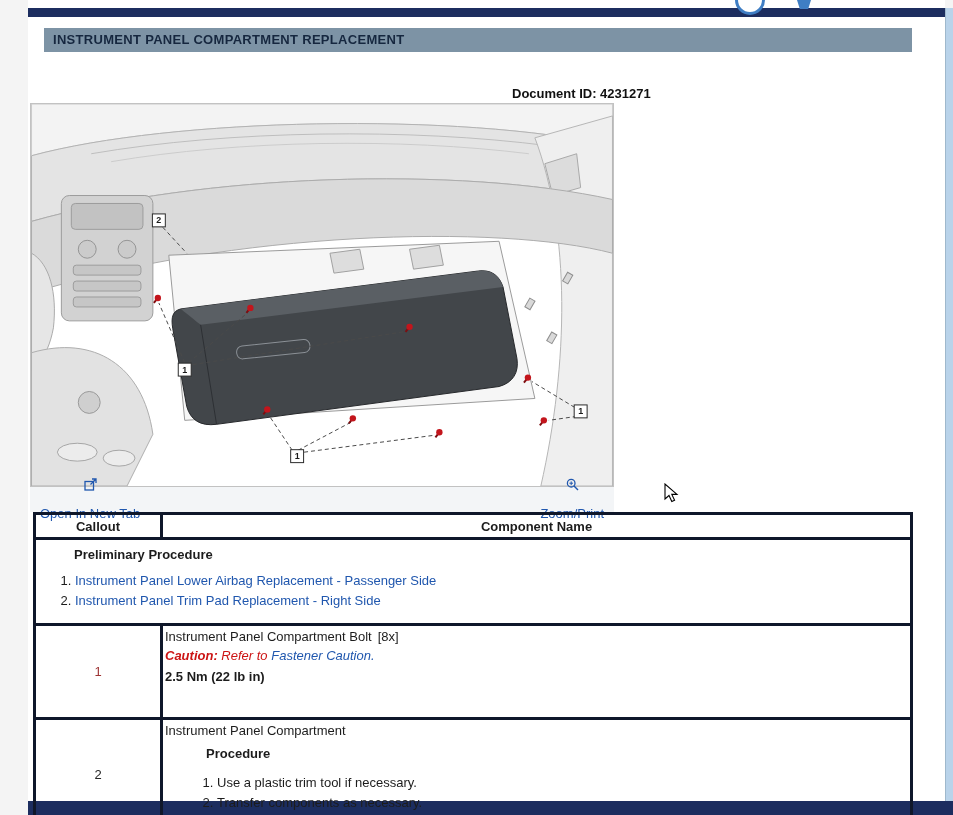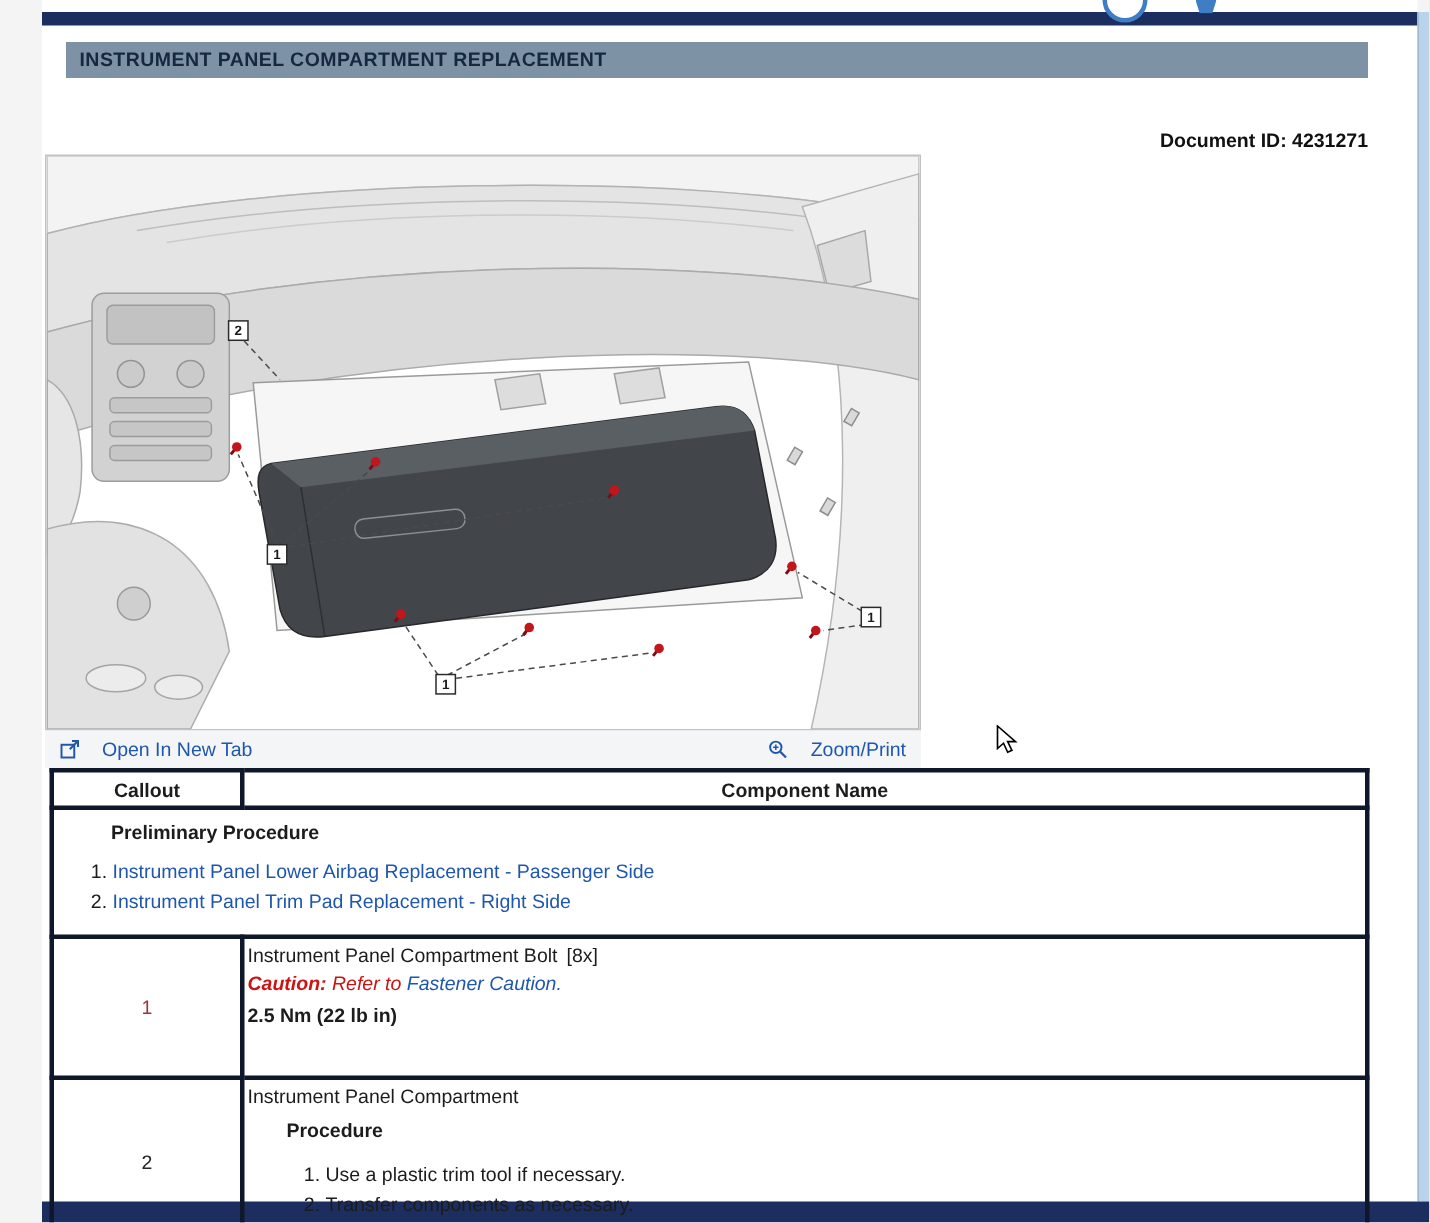--- a/index.html
+++ b/index.html
@@ -37,38 +37,38 @@
 
   .title-bar {
     position:absolute; left:44px; top:28px; width:868px; height:24px;
     background:var(--title-bar-bg,#7d93a5);
     color:var(--title-text,#16273f);
     font-size:13px; font-weight:bold; letter-spacing:0.3px;
     line-height:24px; padding-left:9px; box-sizing:border-box;
   }
   .doc-id {
     position:absolute; left:512px; top:86px; width:400px;
-    text-align:right; font-size:13px; font-weight:bold; color:#111;
+    font-size:13px; font-weight:bold; color:#111;
   }
 
   .figure-frame {
     position:absolute; left:30px; top:103px; width:584px; height:384px;
     border:1px solid #c2c2c2; box-sizing:border-box; background:#fff;
   }
   .figure-frame svg { display:block; width:100%; height:100%; }
 
   .figure-footer {
     position:absolute; left:30px; top:487px; width:584px; height:25px;
     background:#f3f5f7; box-sizing:border-box;
     display:flex; justify-content:space-between; align-items:center;
     padding:0 10px; font-size:13px;
   }
   .fig-link {
     display:inline-flex; align-items:center; gap:15px;
-    color:var(--link-blue,#2057ae); cursor:pointer; text-decoration:none;
+    color:var(--link-blue,#2057ae); cursor:pointer; text-decoration:none;flex-direction:column;
   }
 
   .callout-table {
     position:absolute; left:33px; top:512px; width:880px;
     border-collapse:collapse; table-layout:fixed;
     font-size:13px; color:#1c1c1c;
   }
   .callout-table th, .callout-table td { border:3px solid #0f172a; }
   .callout-table th {
     height:22px; font-weight:bold; text-align:center; padding:0; font-size:13px;
@@ -85,21 +85,21 @@
 
   .component-cell { vertical-align:top; padding:2px 4px 4px 2px; }
   .row1-cell { height:85px; }
   .row2-cell { height:98px; }
   .comp-line { margin-top:1px; }
   .qty { margin-left:6px; }
   .caution-line { margin-top:4px;font-style:italic; }
   .caution-label { color:var(--caution-red,#cc1414); font-weight:bold; }
   .caution-text  { color:var(--caution-red,#cc1414); }
   .torque { font-weight:bold; margin-top:6px; }
-  .proc-title { font-weight:bold; margin:8px 0 7px 26px; }
+  .proc-title { font-weight:bold; margin:8px 0 7px 41px; }
   .proc-list { margin:12px; padding:0 0 0 40px; }
   .proc-list li { line-height:20px; }
 
   .cursor { position:absolute; left:664px; top:483px; z-index:9; }
 </style>
 </head>
 <body>
 
 <div class="viewport">
   <div class="page"></div>

